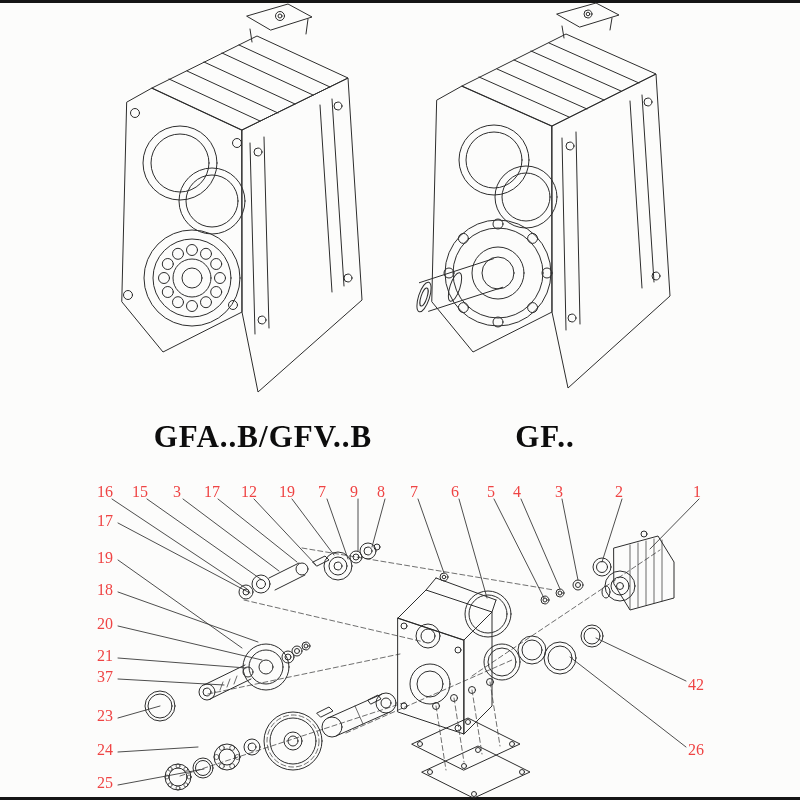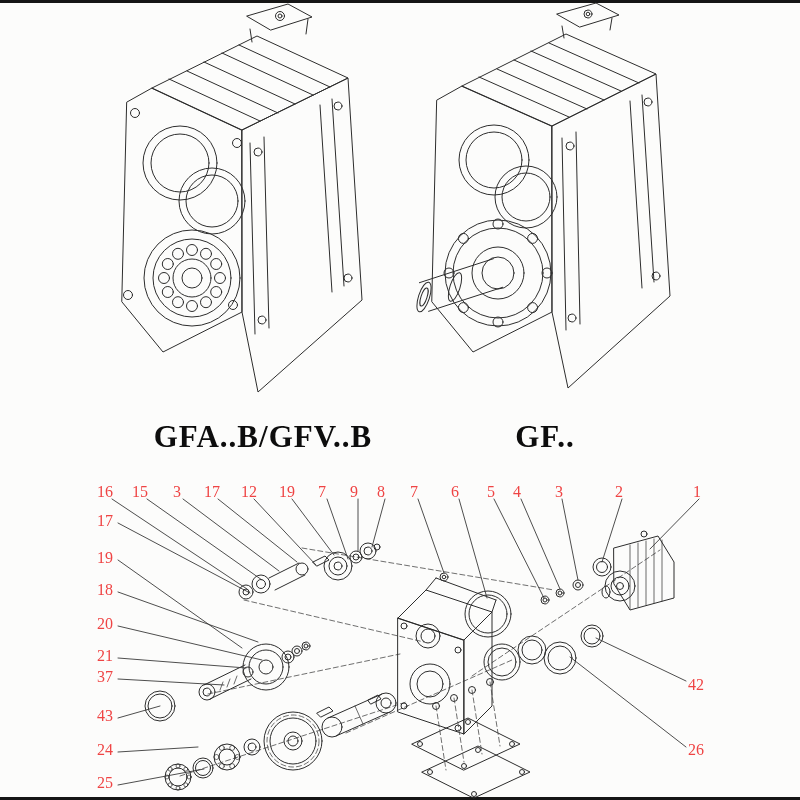--- a/index.html
+++ b/index.html
@@ -353,20 +353,20 @@
   <span class="num" style="left:559px;top:492px">3</span>
   <span class="num" style="left:619px;top:492px">2</span>
   <span class="num" style="left:697px;top:492px">1</span>
 
   <span class="num" style="left:105px;top:521px">17</span>
   <span class="num" style="left:105px;top:558px">19</span>
   <span class="num" style="left:105px;top:590px">18</span>
   <span class="num" style="left:105px;top:624px">20</span>
   <span class="num" style="left:105px;top:656px">21</span>
   <span class="num" style="left:105px;top:677px">37</span>
-  <span class="num" style="left:105px;top:716px">43</span>
+  <span class="num" style="left:105px;top:716px">23</span>
   <span class="num" style="left:105px;top:750px">24</span>
   <span class="num" style="left:105px;top:783px">25</span>
 
   <span class="num" style="left:696px;top:685px">42</span>
   <span class="num" style="left:696px;top:750px">26</span>
 
 </div>
 
 </body></html>

